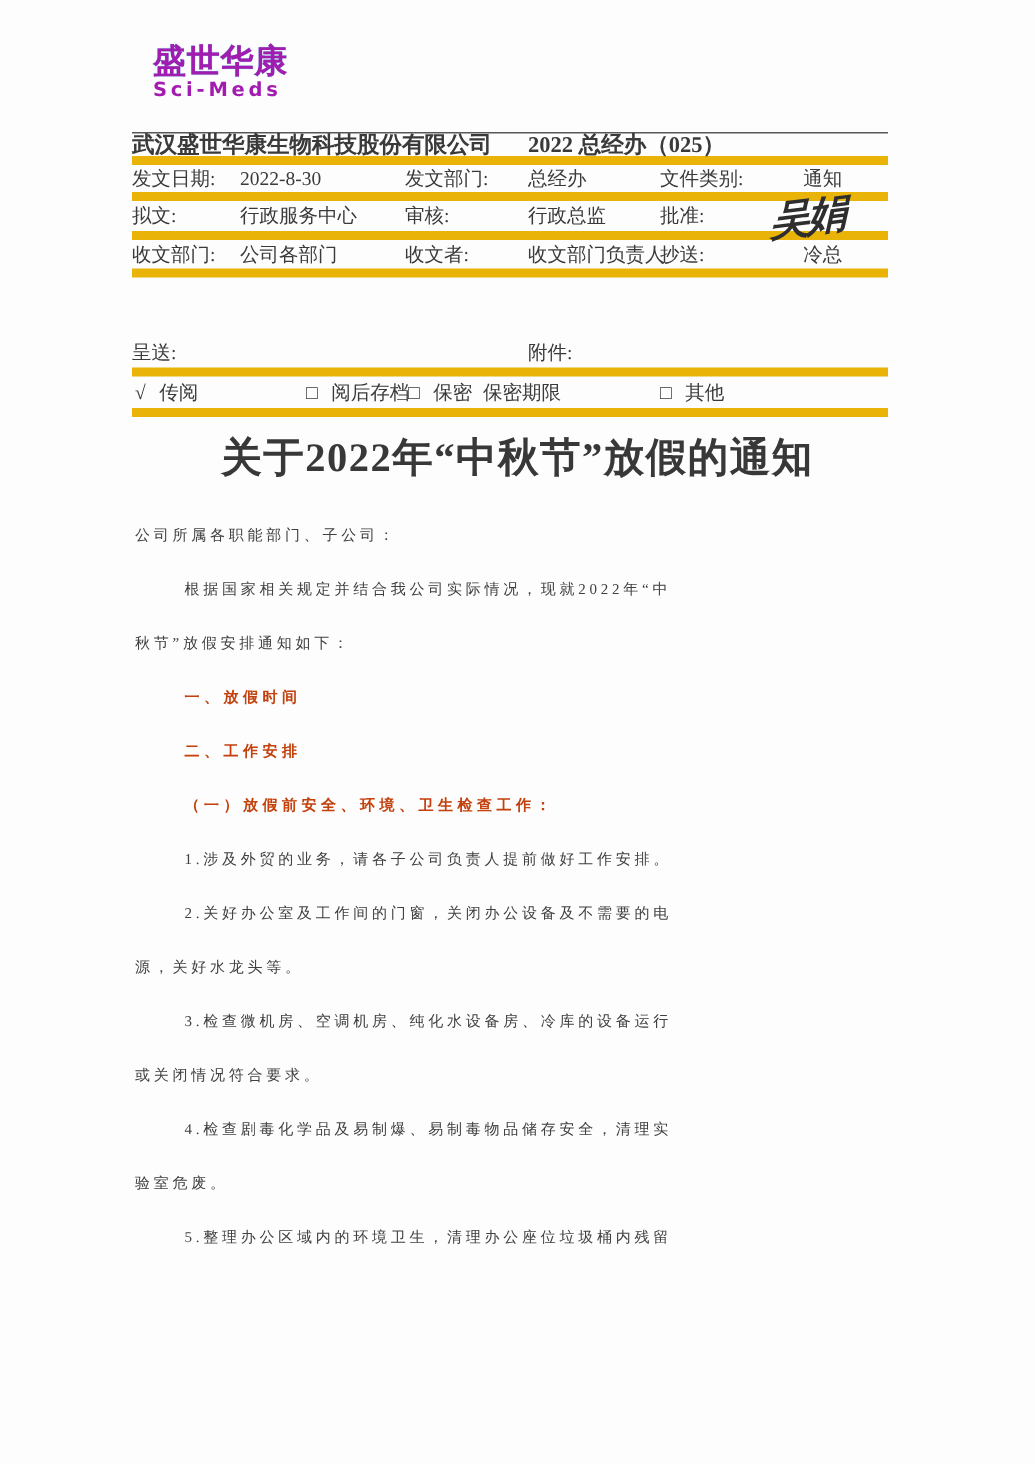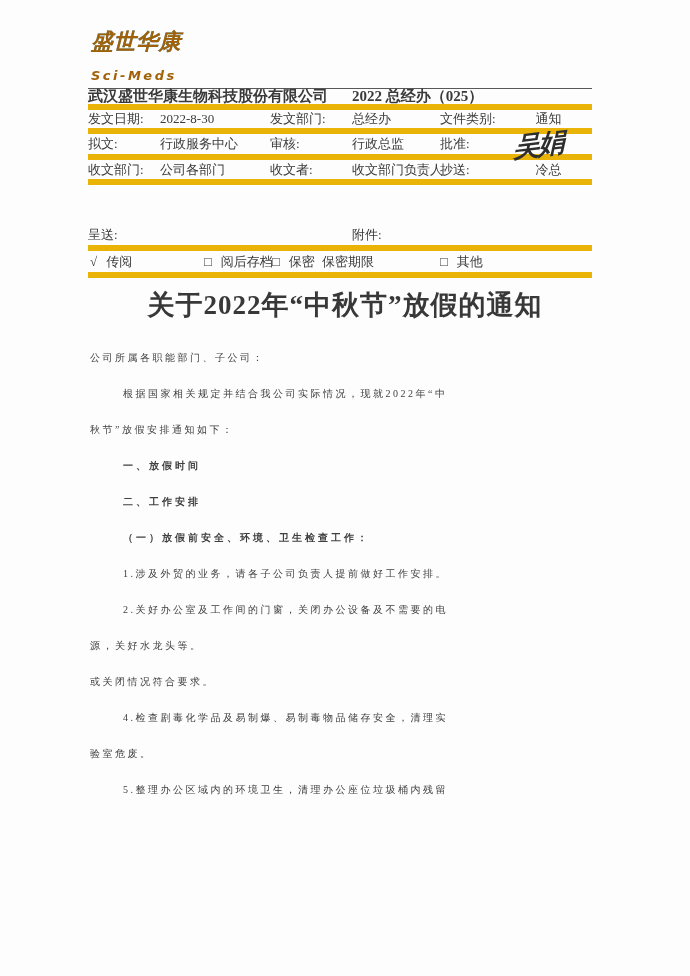--- a/index.html
+++ b/index.html
@@ -4,29 +4,29 @@
 <style>
   html,body { margin:0; padding:0; background:#e9e9e9; }
   .page {
     position:relative; width:690px; height:976px; margin:0 auto;
     background:#fdfdfd; overflow:hidden;
     font-family:"Liberation Serif","DejaVu Serif",serif;
     color:#3f3f3f;
   }
 
   
-  .logo { position:absolute; left:91px; top:30px; color:#a16207; line-height:1.05;font-style:italic; }
+  .logo { position:absolute; left:102px; top:30px; color:#a21caf; line-height:1.05; }
   .logo-cn {
     font-family:"DejaVu Sans","Liberation Sans",sans-serif;
     font-weight:bold; font-size:22px; letter-spacing:0.5px;
     text-shadow:0 0 0.6px #4fa3da;
   }
   .logo-en {
     font-family:"DejaVu Sans","Liberation Sans",sans-serif;
-    font-weight:bold; font-size:13px; letter-spacing:2.5px; margin-top:16px;
+    font-weight:bold; font-size:13px; letter-spacing:2.5px; margin-top:1px;
   }
 
   
   .doc-table { position:absolute; left:88px; top:88px; width:504px; font-size:13px; color:#3a3a3a; }
   .t-row { display:flex; align-items:center; border-bottom:6px solid #eab308; box-sizing:border-box; position:relative; }
   .t-head { border-top:1px solid #585858; height:22px; }
   .r1 { height:24px; } .r2 { height:26px; } .r3 { height:25px; } .r4 { height:26px;margin-top:40px; } .r5 { height:27px; }
   .th-company { width:264px; font-weight:bold; font-size:15px; white-space:nowrap; }
   .th-number  { font-weight:bold; font-size:15px; white-space:nowrap; }
   .c-l1 { width:72px; }  .c-v1 { width:110px; }
@@ -54,21 +54,21 @@
   .doc-title {
     position:absolute; top:287px; left:0; width:100%;
     text-align:center; font-size:27px; font-weight:bold;
     letter-spacing:1px; color:#383838;
   }
 
   
   .body { position:absolute; left:90px; top:340px; width:505px; font-size:10px; letter-spacing:2.5px; color:#404040; }
   .line { height:36px; line-height:36px; white-space:nowrap; }
   .indent { padding-left:33px; }
-  .bold { font-weight:bold; font-family:"Liberation Sans","DejaVu Sans",sans-serif; color:#404040; letter-spacing:3px; }
+  .bold { font-weight:bold; font-family:"Liberation Sans","DejaVu Sans",sans-serif; color:#c2410c; letter-spacing:3px; }
 </style>
 </head>
 <body>
 
 <div class="page">
 
   <div class="logo">
     <div class="logo-cn">盛世华康</div>
     <div class="logo-en">Sci-Meds</div>
   </div>
@@ -138,19 +138,20 @@
   <div class="body">
     <div class="line">公司所属各职能部门、子公司：</div>
     <div class="line indent">根据国家相关规定并结合我公司实际情况，现就2022年“中</div>
     <div class="line">秋节”放假安排通知如下：</div>
     <div class="line indent bold">一、放假时间</div>
     <div class="line indent bold">二、工作安排</div>
     <div class="line indent bold">（一）放假前安全、环境、卫生检查工作：</div>
     <div class="line indent">1.涉及外贸的业务，请各子公司负责人提前做好工作安排。</div>
     <div class="line indent">2.关好办公室及工作间的门窗，关闭办公设备及不需要的电</div>
     <div class="line">源，关好水龙头等。</div>
+    <div class="line indent">3.检查微机房、空调机房、纯化水设备房、冷库的设备运行</div>
     <div class="line">或关闭情况符合要求。</div>
     <div class="line indent">4.检查剧毒化学品及易制爆、易制毒物品储存安全，清理实</div>
     <div class="line">验室危废。</div>
     <div class="line indent">5.整理办公区域内的环境卫生，清理办公座位垃圾桶内残留</div>
   </div>
 
 </div>
 
 </body></html>

